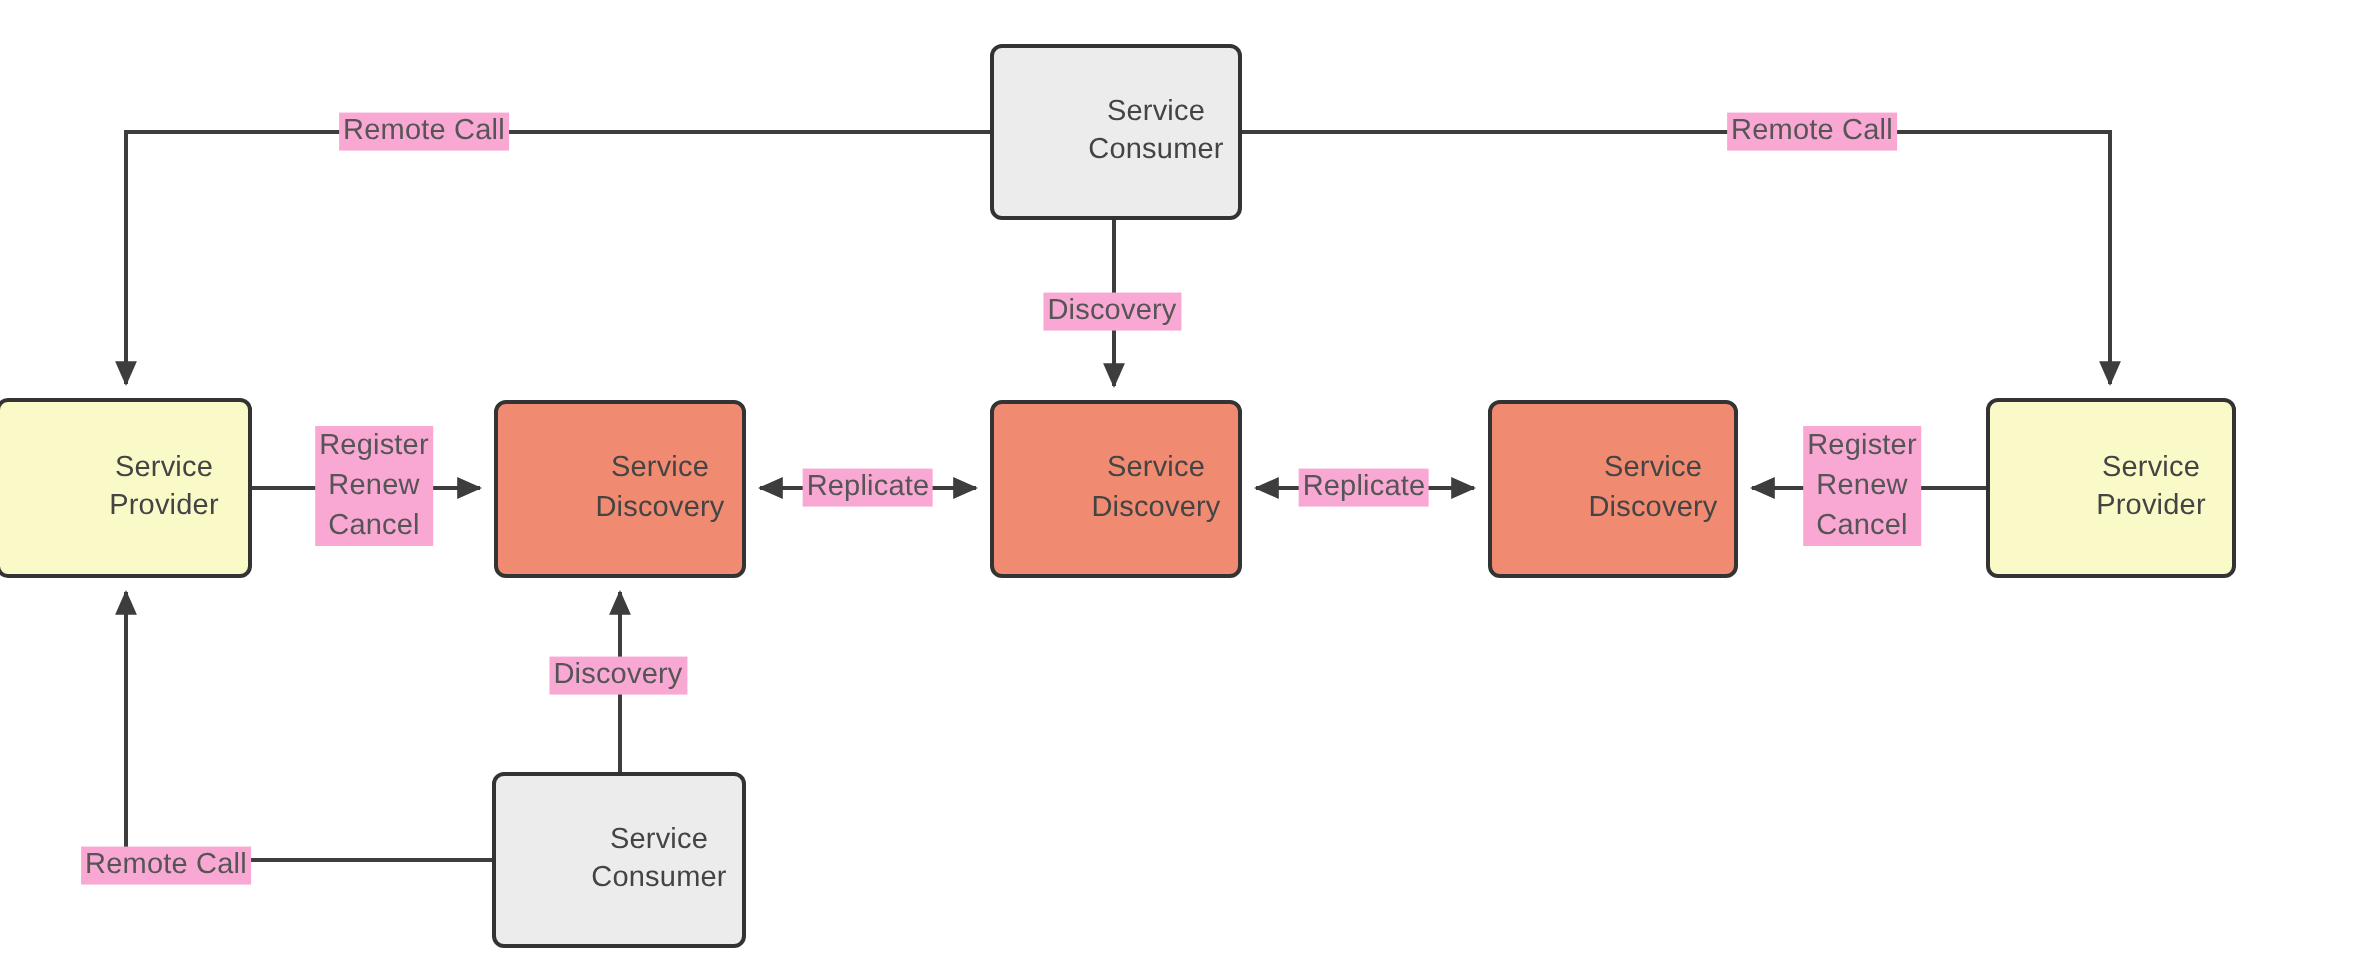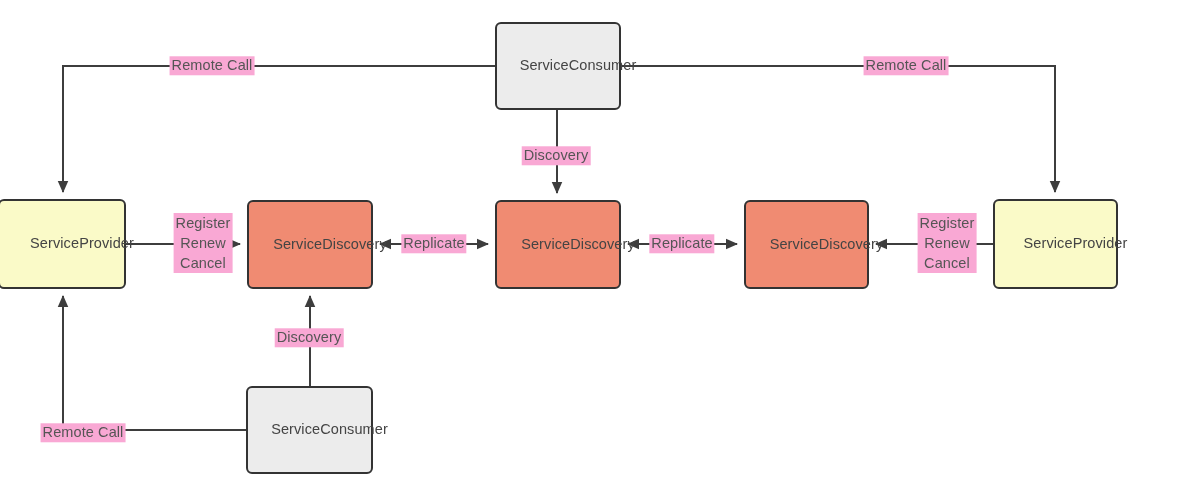--- a/index.html
+++ b/index.html
@@ -25,20 +25,21 @@
     width: 1183px;
     height: 484px;
     pointer-events: none;
   }
   .node {
     position: absolute;
     box-sizing: border-box;
     border: 2px solid #333333;
     border-radius: 6px;
     display: flex;
+    flex-direction: column;
     align-items: center;
     justify-content: center;
     font-size: 14.5px;
     line-height: 1.34;
     color: #444444;
     text-align: center;
     letter-spacing: 0.1px;
     padding-left: 40px;
   }
   .node .ln { display: block; white-space: nowrap; }
@@ -50,21 +51,21 @@
     position: absolute;
     font-size: 14.5px;
     line-height: 1.34;
     color: #555555;
     text-align: center;
     white-space: nowrap;
     background: #f9a8d4;
     padding: 0 2px;
     letter-spacing: 0.1px;
   }
-  .edge-label.multi { line-height: 1.38; margin-left: 16px; }
+  .edge-label.multi { line-height: 1.38; }
   .edge-label .ln { display: block; }
 </style>
 </head>
 <body>
 
 <div id="canvas">
 
   <svg id="edge-layer" viewBox="0 0 1183 484" width="1183" height="484" xmlns="http://www.w3.org/2000/svg">
     <defs>
       <marker id="arrowEnd" viewBox="0 0 10 10" refX="9.2" refY="5" markerWidth="6.2" markerHeight="6.2" orient="auto-start-reverse">

